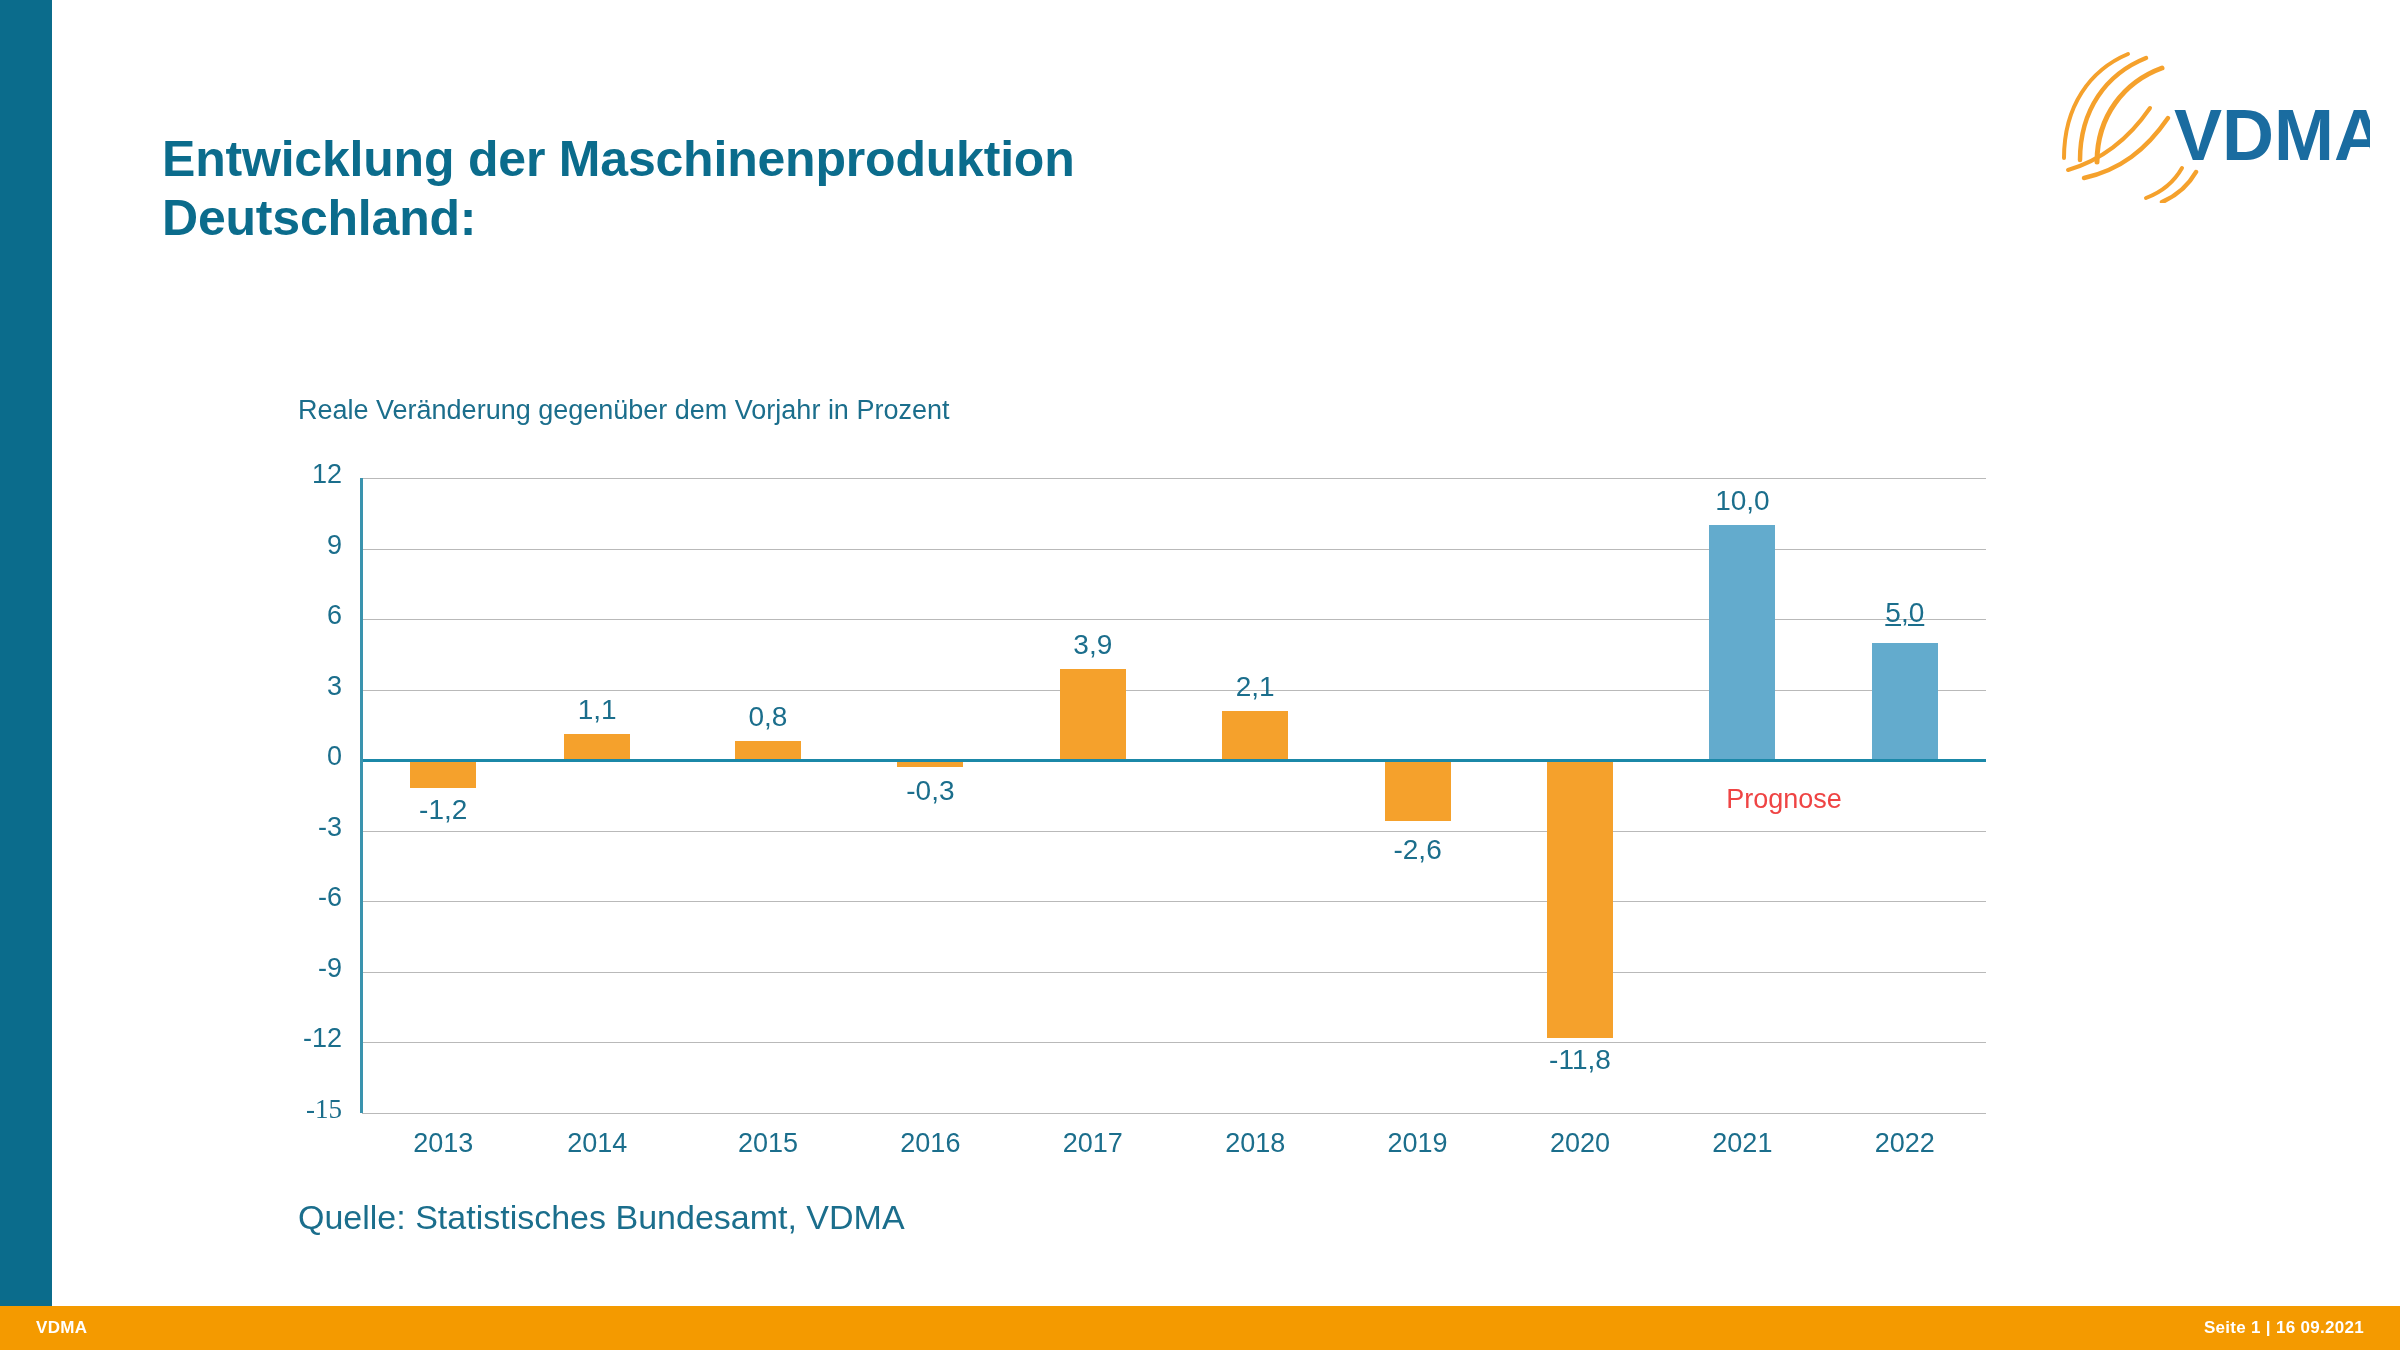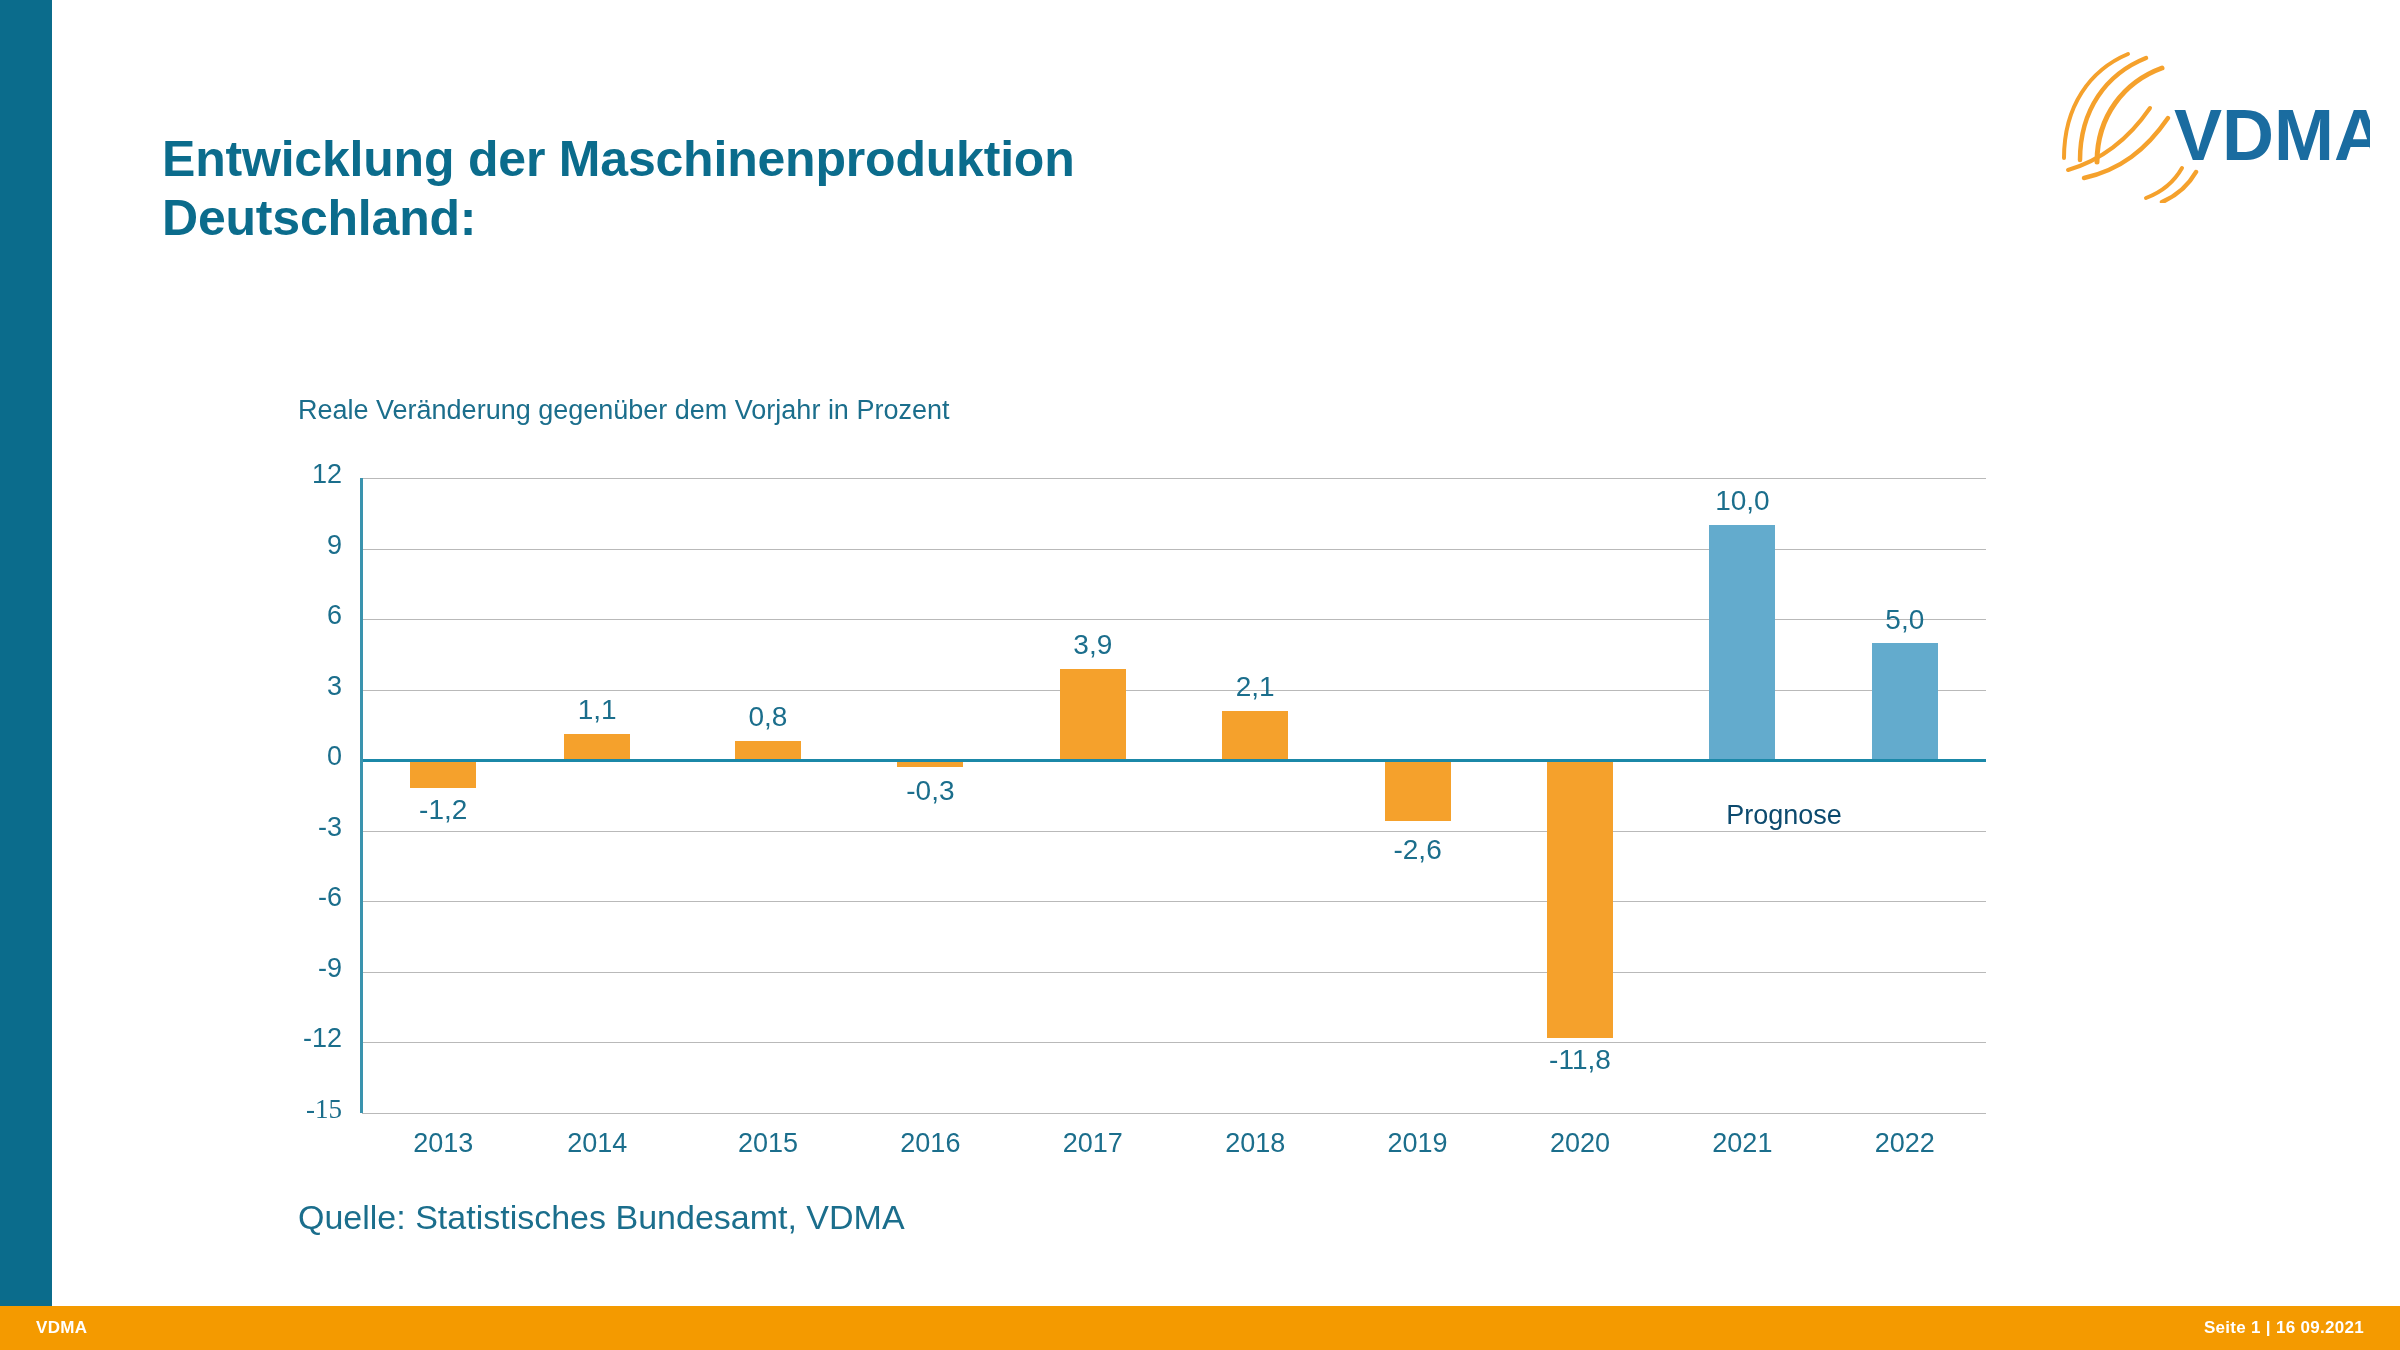--- a/index.html
+++ b/index.html
@@ -98,25 +98,24 @@
     position:absolute; left:50%;
     transform:translateX(-50%);
     top:650px;
     color:#1b6e8c;
     font-size:27px;
     white-space:nowrap;
   }
 
   #prognose-label {
     position:absolute;
-    color:#0c4a6e;
+    color:#ef4444;
     font-size:27px;
     white-space:nowrap;
     z-index:6;
-    margin-top:16px;
   }
 
   
   #source-line {
     position:absolute; left:298px; top:1198px;
     color:#1b6e8c;
     font-size:34px;
     white-space:nowrap;
   }
 
@@ -230,21 +229,21 @@
         <div class="dlabel" style="top: 565.741px;">-11,8</div>
         <div class="xlabel">2020</div>
       </div>
       <div class="bar-slot" style="left: 1299.2px; width: 162.4px;">
         <div class="bar blue" style="width: 66px; top: 47.037px; height: 235.185px; background: rgb(99, 171, 205);"></div>
         <div class="dlabel" style="top: 7.03704px;">10,0</div>
         <div class="xlabel">2021</div>
       </div>
       <div class="bar-slot" style="left: 1461.6px; width: 162.4px;">
         <div class="bar blue" style="width: 66px; top: 164.63px; height: 117.593px; background: rgb(99, 171, 205);"></div>
-        <div class="dlabel" style="top: 126px;">5,0</div>
+        <div class="dlabel" style="top: 119px; text-decoration: underline;">5,0</div>
         <div class="xlabel">2022</div>
       </div>
     </div>
   <div id="prognose-label" style="left: 1364.16px; top: 306.222px;">Prognose</div>
 </div>
 
 <div id="source-line">Quelle: Statistisches Bundesamt, VDMA</div>
 
 <div id="footer">
   <span>VDMA</span>

